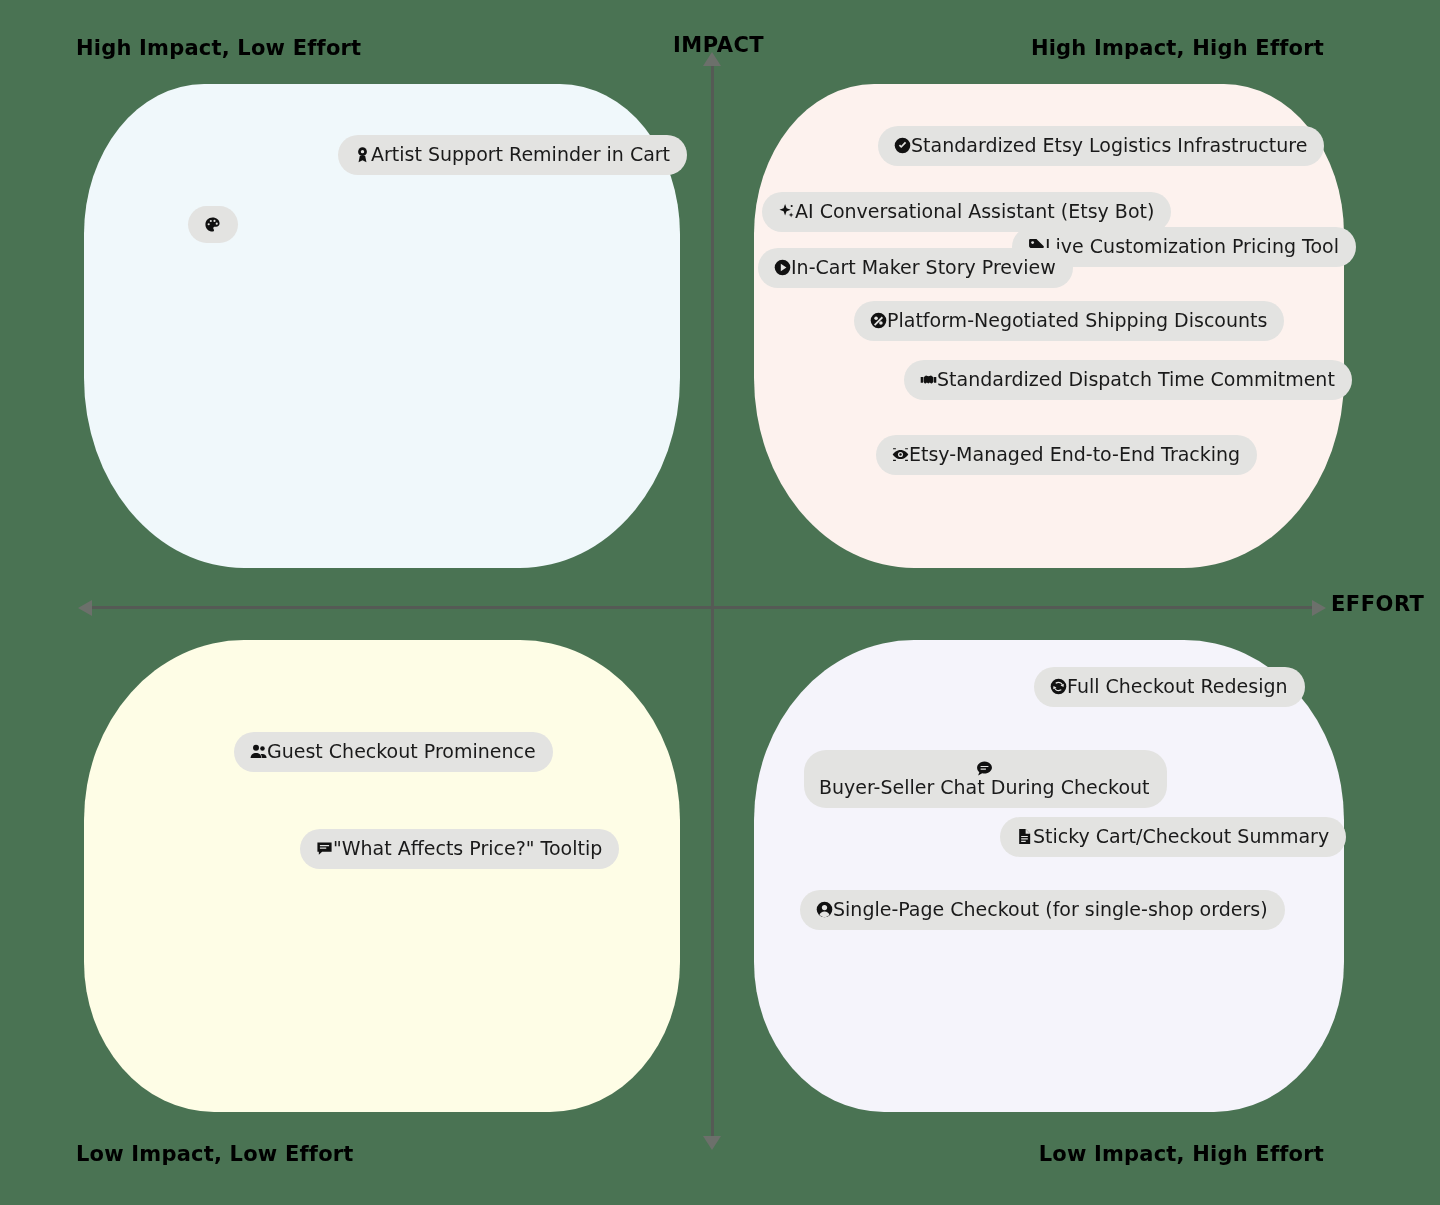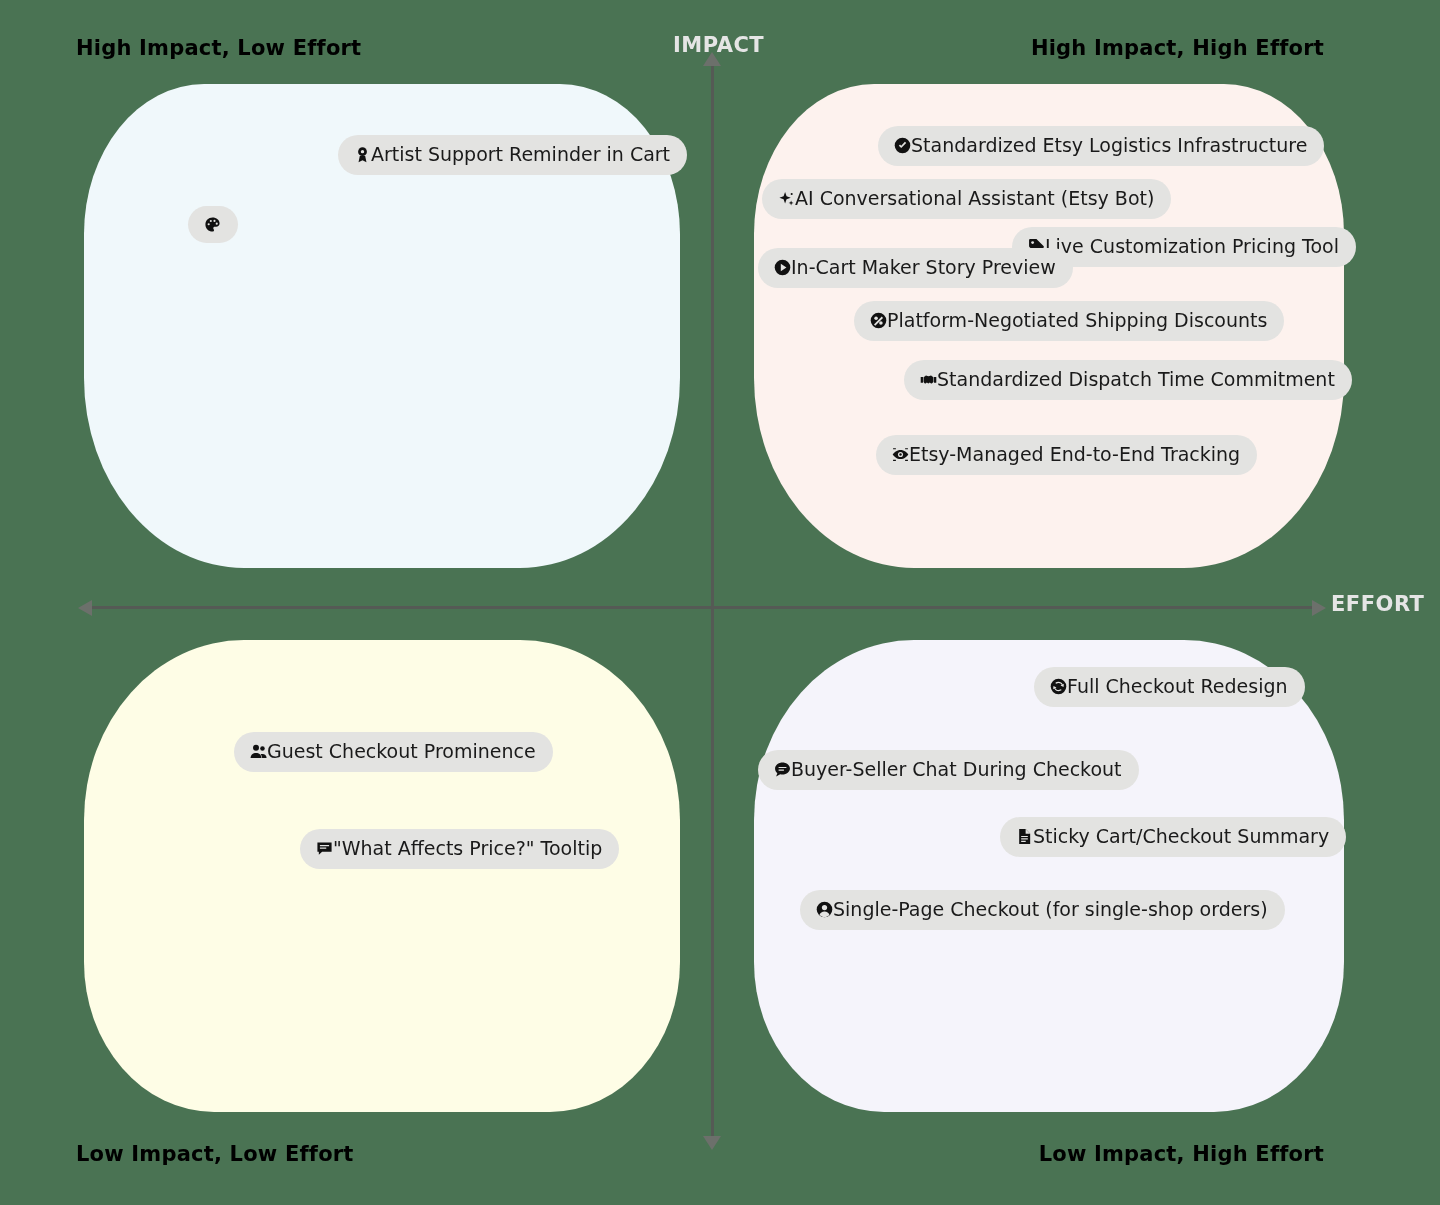--- a/index.html
+++ b/index.html
@@ -74,21 +74,21 @@
     border-right: 14px solid #6c706b;
   }
 
   
   .axis-title {
     position: absolute;
     font-family: "DejaVu Sans", sans-serif;
     font-weight: 700;
     font-size: 21px;
     letter-spacing: 0.5px;
-    color: #e5e5e5;
+    color: #000000;
     white-space: nowrap;
   }
   .axis-title-impact { left: 673px; top: 33px; }
   .axis-title-effort { left: 1331px; top: 592px; }
 
   
   .corner-label {
     position: absolute;
     font-family: "DejaVu Sans", sans-serif;
     font-size: 21px;
@@ -207,21 +207,21 @@
   <div id="chip-layer-tr">
       <div class="chip" style="left: 878px; top: 126px;">
         <span class="chip-icon">
           <svg viewBox="0 0 24 24" fill="#111">
             <circle cx="12" cy="12" r="11"></circle>
             <path d="M6.8 12.3l3.4 3.4 7-7.3-1.8-1.7-5.2 5.5-1.7-1.7z" fill="#e3e3e1"></path>
           </svg>
         </span>
         <span class="chip-label">Standardized Etsy Logistics Infrastructure</span>
       </div>
-      <div class="chip" style="left: 762px; top: 179px; align-items: flex-end;">
+      <div class="chip" style="left: 762px; top: 192px;">
         <span class="chip-icon">
           <svg viewBox="0 0 24 24" fill="#111">
             <path d="M10 1.5l2.1 5.9 5.9 2.1-5.9 2.1L10 17.5 7.9 11.6 2 9.5l5.9-2.1z"></path>
             <path d="M18.5 13.5l.9 2.5 2.6.9-2.6.9-.9 2.6-.9-2.6-2.6-.9 2.6-.9z"></path>
             <circle cx="19.3" cy="4.2" r="1.5"></circle>
           </svg>
         </span>
         <span class="chip-label">AI Conversational Assistant (Etsy Bot)</span>
       </div>
       <div class="chip" style="left: 1012px; top: 227px;">
@@ -299,21 +299,21 @@
   <div id="chip-layer-br">
       <div class="chip" style="left: 1034px; top: 667px;">
         <span class="chip-icon">
           <svg viewBox="0 0 24 24" fill="#111">
             <circle cx="12" cy="12" r="11"></circle>
             <path d="M12 5.4c2.6 0 4.9 1.5 6 3.7l1.6-1.1-.5 4.6-4.2-1.9 1.6-1.1c-.8-1.5-2.4-2.5-4.3-2.5-1.2 0-2.3.4-3.1 1.1L7.3 6.9c1.3-1 2.9-1.5 4.7-1.5zM12 18.6c-2.6 0-4.9-1.5-6-3.7l-1.6 1.1.5-4.6 4.2 1.9-1.6 1.1c.8 1.5 2.4 2.5 4.3 2.5 1.2 0 2.3-.4 3.1-1.1l1.8 1.3c-1.3 1-2.9 1.5-4.7 1.5z" fill="#e3e3e1"></path>
           </svg>
         </span>
         <span class="chip-label">Full Checkout Redesign</span>
       </div>
-      <div class="chip" style="left: 758px; top: 750px;">
+      <div class="chip" style="left: 804px; top: 750px; flex-direction: column;">
         <span class="chip-icon">
           <svg viewBox="0 0 24 24" fill="#111">
             <path d="M12 2.2c5.8 0 10.5 3.8 10.5 8.5S17.8 19.2 12 19.2c-1.1 0-2.2-.1-3.2-.4L3 21.8l1.7-4.4C2.8 15.8 1.5 13.4 1.5 10.7 1.5 6 6.2 2.2 12 2.2z"></path>
             <path d="M6.5 8.3h11v1.7h-11zM6.5 12h7.5v1.7H6.5z" fill="#e3e3e1"></path>
           </svg>
         </span>
         <span class="chip-label">Buyer-Seller Chat During Checkout</span>
       </div>
       <div class="chip" style="left: 1000px; top: 817px;">
         <span class="chip-icon">

